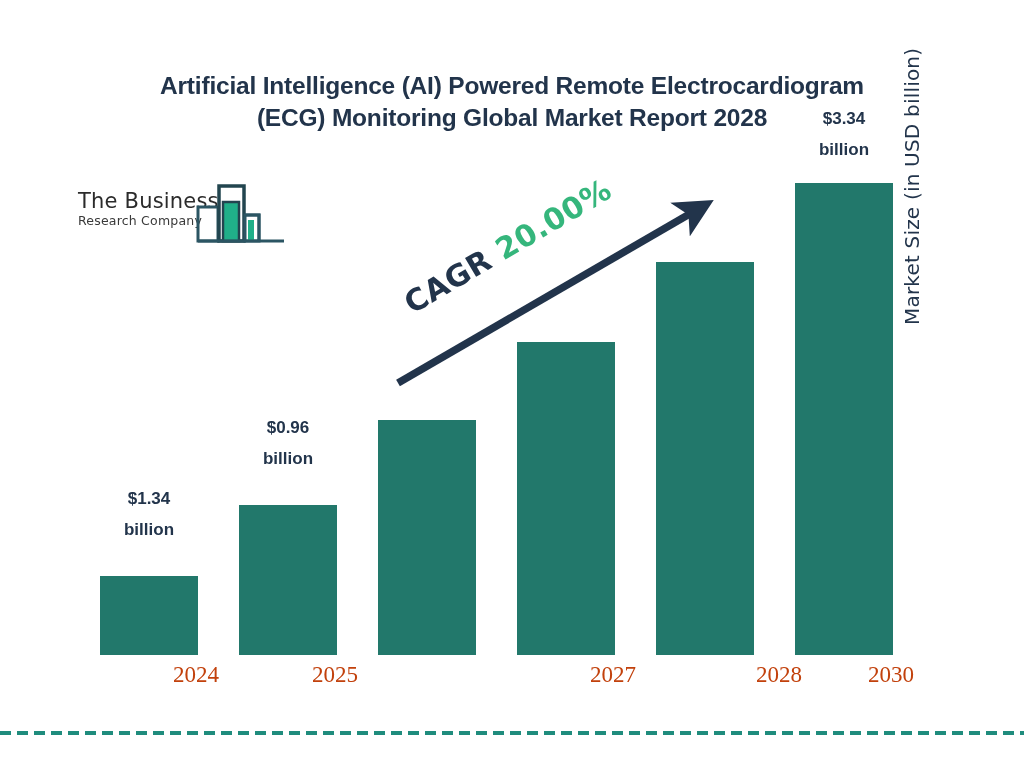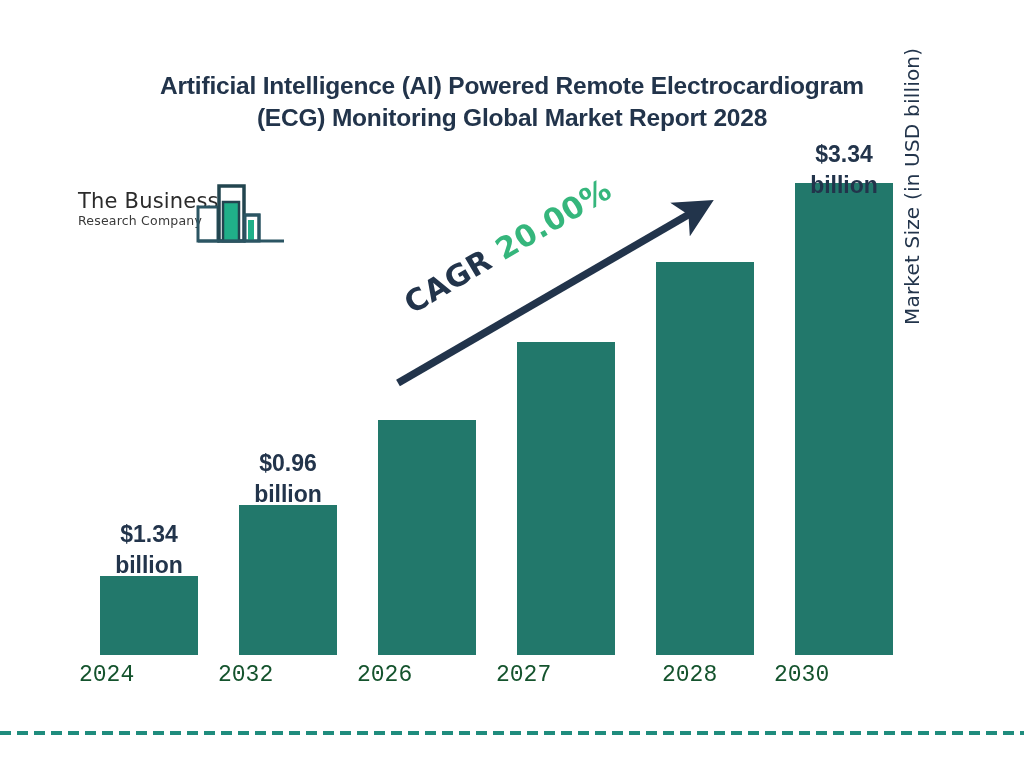--- a/index.html
+++ b/index.html
@@ -79,38 +79,37 @@
     width: 1024px;
     height: 768px;
   }
   .bar {
     position: absolute;
     background: #22786B;
   }
   .bar-value-label {
     position: absolute;
     text-align: center;
-    font-size: 23px;
+    font-size: 17px;
     font-weight: bold;
     line-height: 31px;
     color: #22344B;
     width: 140px;
-    margin-top: 36px;
   }
   .bar-value-label .v-amount,
   .bar-value-label .v-unit { display: block; }
 
   .x-tick-label {
     position: absolute;
     top: 662px;
     width: 140px;
-    text-align: left;
+    text-align: right;
     font-size: 23px;
-    color: #14532d;
-    font-family: Liberation Mono, monospace;
+    color: #c2410c;
+    font-family: Liberation Serif, serif;
   }
 
   
   #y-axis-title {
     position: absolute;
     left: 900px;
     top: 325px;
     width: 340px;
     font-size: 20px;
     color: #22344B;
@@ -199,22 +198,21 @@
       <span class="v-amount">$0.96</span>
       <span class="v-unit">billion</span>
     </div>
 
     <div class="bar-value-label" style="left:774px; top:103px;">
       <span class="v-amount">$3.34</span>
       <span class="v-unit">billion</span>
     </div>
 
     <div class="x-tick-label" style="left:79px;">2024</div>
-    <div class="x-tick-label" style="left:218px;">2032</div>
-    <div class="x-tick-label" style="left:357px;">2026</div>
+    <div class="x-tick-label" style="left:218px;">2025</div>
     <div class="x-tick-label" style="left:496px;">2027</div>
     <div class="x-tick-label" style="left:662px;">2028</div>
     <div class="x-tick-label" style="left:774px;">2030</div>
   </div>
 
   <svg id="growth-arrow" viewBox="0 0 340 210">
     <defs>
       <marker id="arrowhead" markerWidth="5.2" markerHeight="5.2" refX="2.0" refY="2.6" orient="auto">
         <path d="M0,0 L5.2,2.6 L0,5.2 L1.3,2.6 Z" fill="#22344B"></path>
       </marker>

